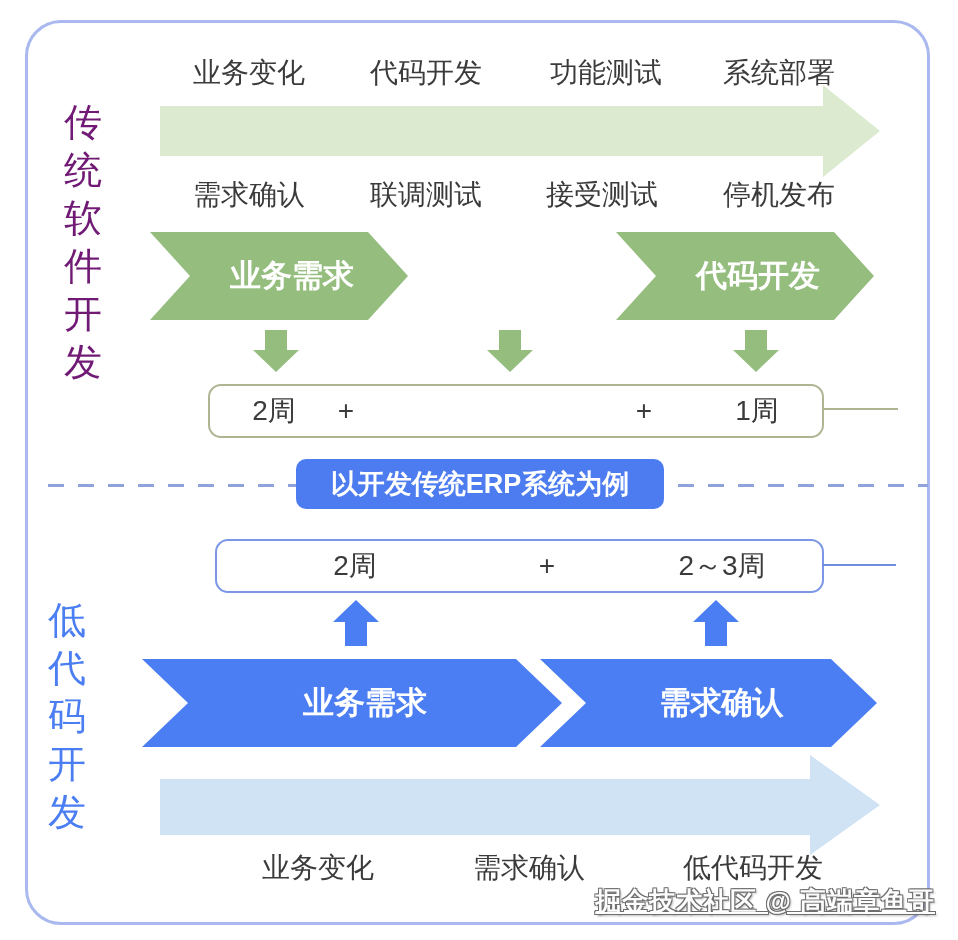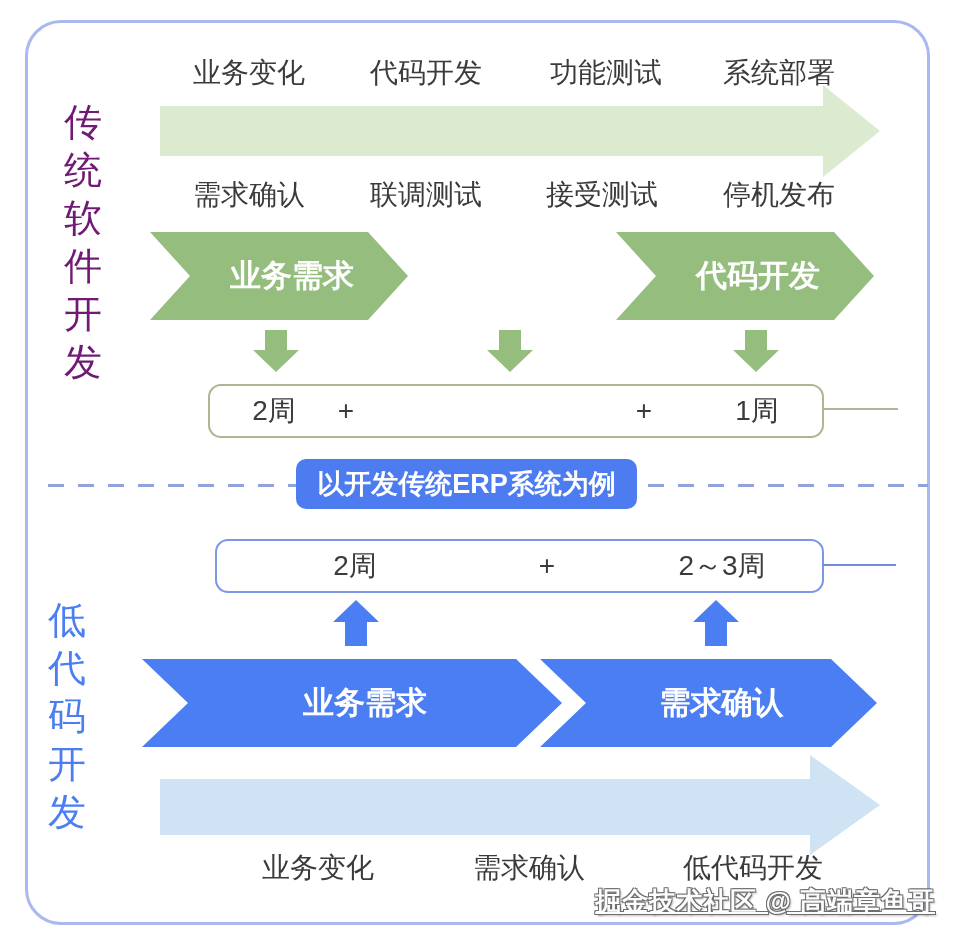--- a/index.html
+++ b/index.html
@@ -33,21 +33,21 @@
   .dur-box{position:absolute;height:50px;background:#ffffff;border-radius:13px;}
   .dur-box-1{left:208px;top:384px;width:612px;border:2px solid #b1b493;}
   .dur-box-2{left:215px;top:539px;width:605px;border:2px solid #7c97e6;}
   .dur-item{position:absolute;top:50%;transform:translate(-50%,-50%);font-size:28px;
         color:#3b3b3b;white-space:nowrap;}
   .connector{position:absolute;height:2px;}
   .connector-1{left:822px;top:408px;width:76px;background:#b1b493;}
   .connector-2{left:822px;top:564px;width:74px;background:#6f8ede;}
   .dash-line{position:absolute;left:48px;top:484px;width:880px;height:3px;
         background:repeating-linear-gradient(90deg,#8fa2da 0 16px,transparent 16px 30px);}
-  .erp-box{position:absolute;left:296px;top:459px;width:341px;height:50px;background:#4d7cf0;
+  .erp-box{position:absolute;left:296px;top:459px;width:368px;height:50px;background:#4d7cf0;
         border-radius:10px;display:flex;align-items:center;justify-content:center;
         color:#ffffff;font-size:27px;font-weight:bold;white-space:nowrap;}
   .watermark{position:absolute;right:23px;top:884px;font-size:26px;font-weight:bold;
         color:#fdfdfd;white-space:nowrap;letter-spacing:1px;
         text-shadow:-1px -1px 0 #6e6e6e,1px -1px 0 #6e6e6e,-1px 1px 0 #6e6e6e,
                     1px 1px 0 #6e6e6e,2px 2px 2px rgba(0,0,0,.25);text-decoration:underline;}
 </style>
 </head>
 <body>
 

